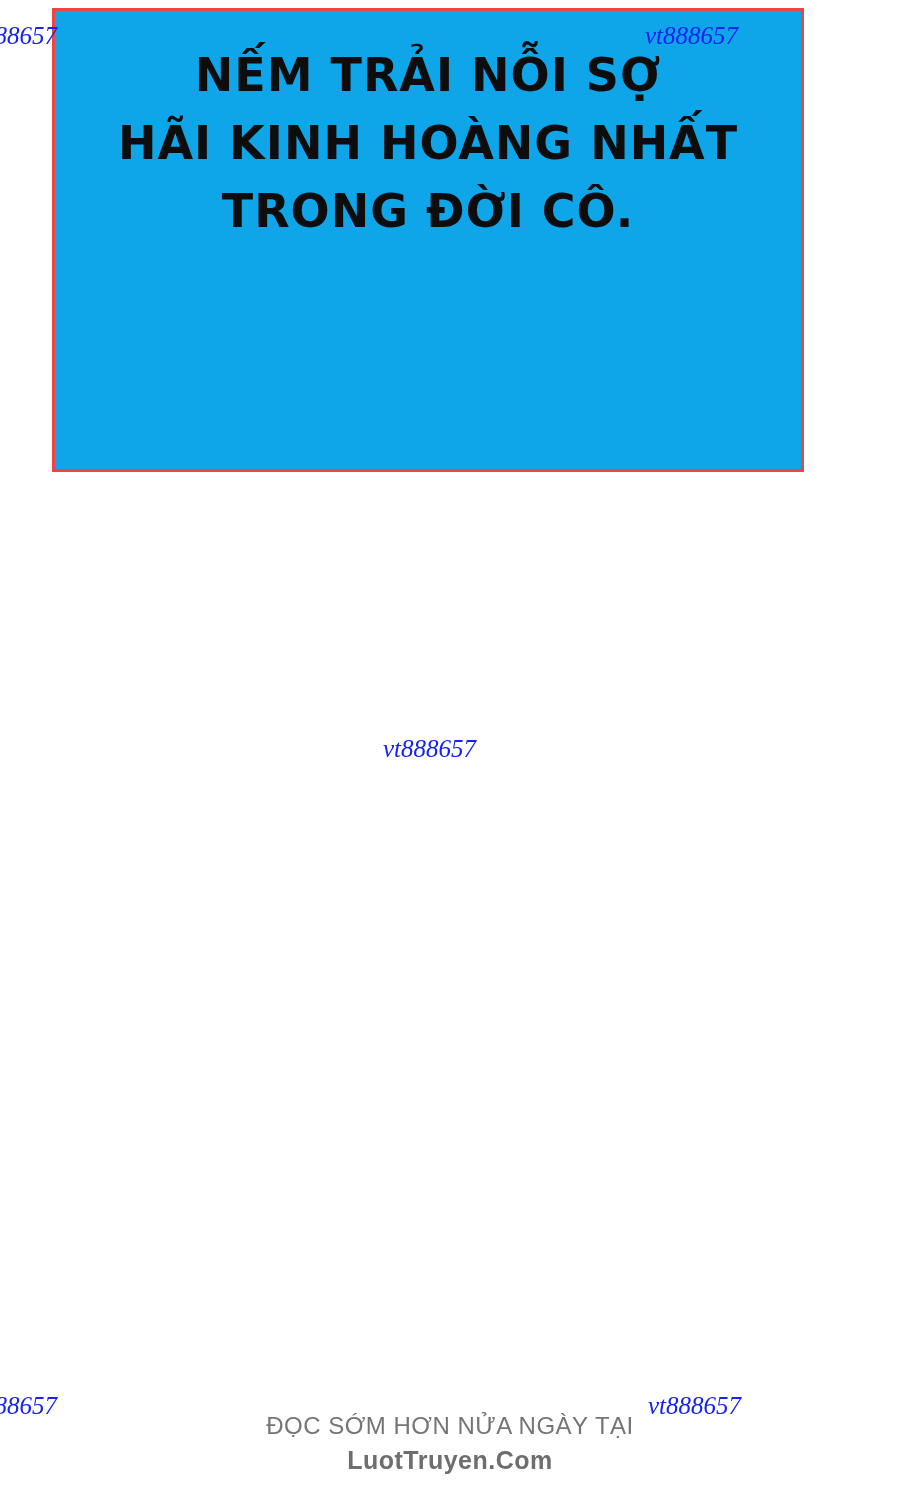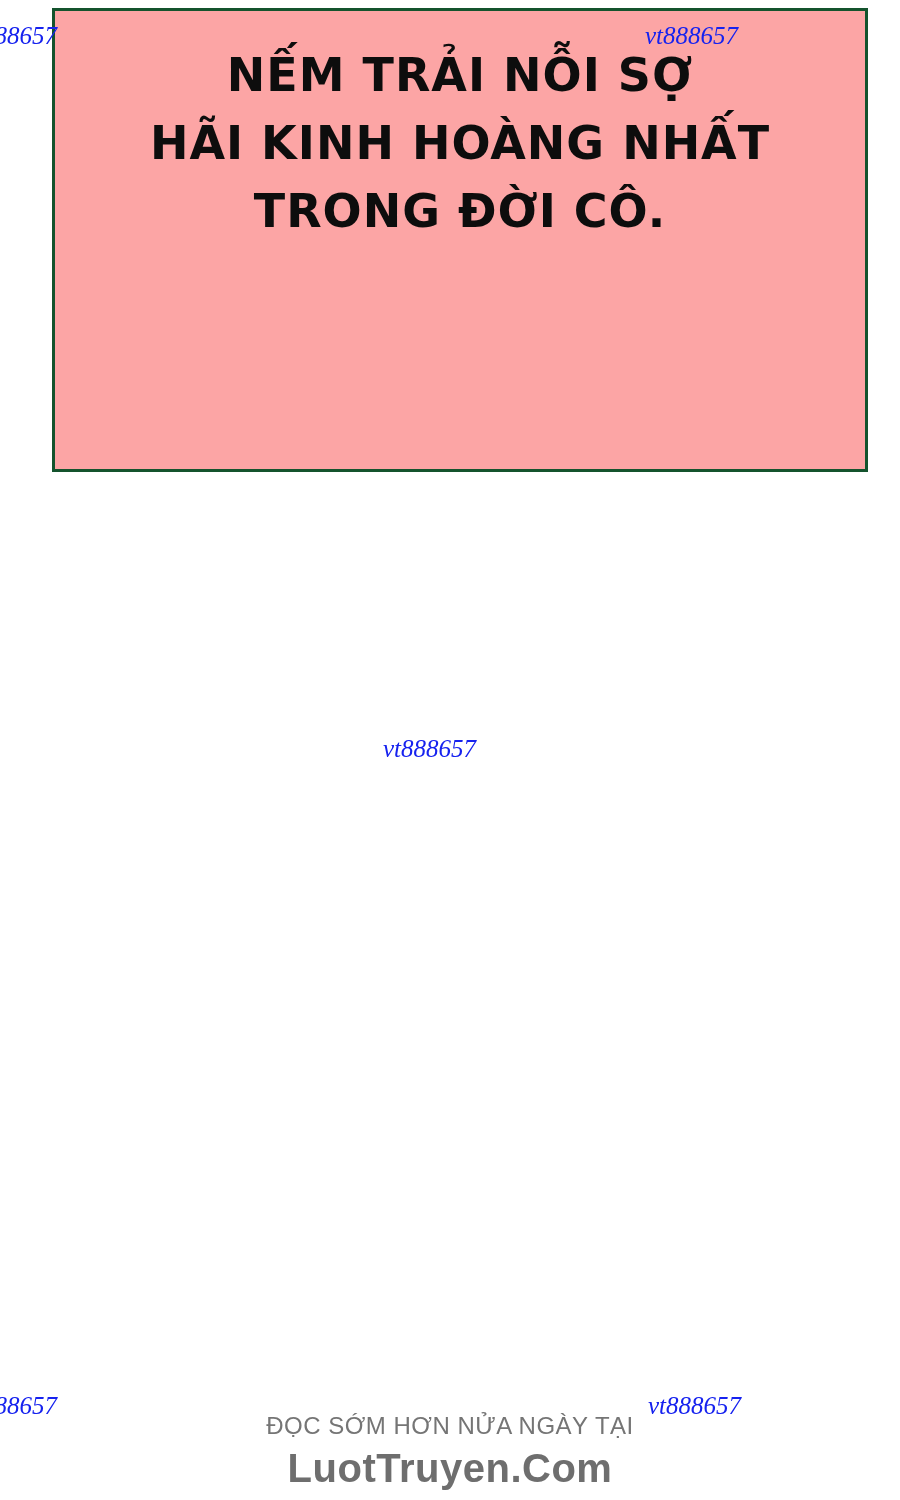--- a/index.html
+++ b/index.html
@@ -13,25 +13,25 @@
     position: relative;
     overflow: hidden;
     font-family: "Liberation Sans", sans-serif;
   }
 
   
   .panel {
     position: absolute;
     left: 52px;
     top: 8px;
-    width: 816px;
+    width: 752px;
     height: 464px;
-    border: 3px solid #14532d;
+    border: 3px solid #ef4444;
     box-sizing: border-box;
-    background: #fca5a5;
+    background: #0ea5e9;
   }
 
   .panel-text {
     position: absolute;
     left: 0;
     top: 30px;
     width: 100%;
     text-align: center;
     font-family: "DejaVu Sans", sans-serif;
     font-weight: bold;
@@ -70,21 +70,21 @@
   .footer-line1 {
     font-family: "Liberation Sans", sans-serif;
     font-size: 24px;
     letter-spacing: 0.5px;
     color: #757575;
   }
   .footer-line2 {
     margin-top: 6px;
     font-family: "Liberation Sans", sans-serif;
     font-weight: bold;
-    font-size: 40px;
+    font-size: 25px;
     letter-spacing: 0.5px;
     color: #6e6e6e;
   }
 </style>
 </head>
 <body>
 
 <div class="panel">
   <div class="panel-text">NẾM TRẢI NỖI SỢ
 HÃI KINH HOÀNG NHẤT

